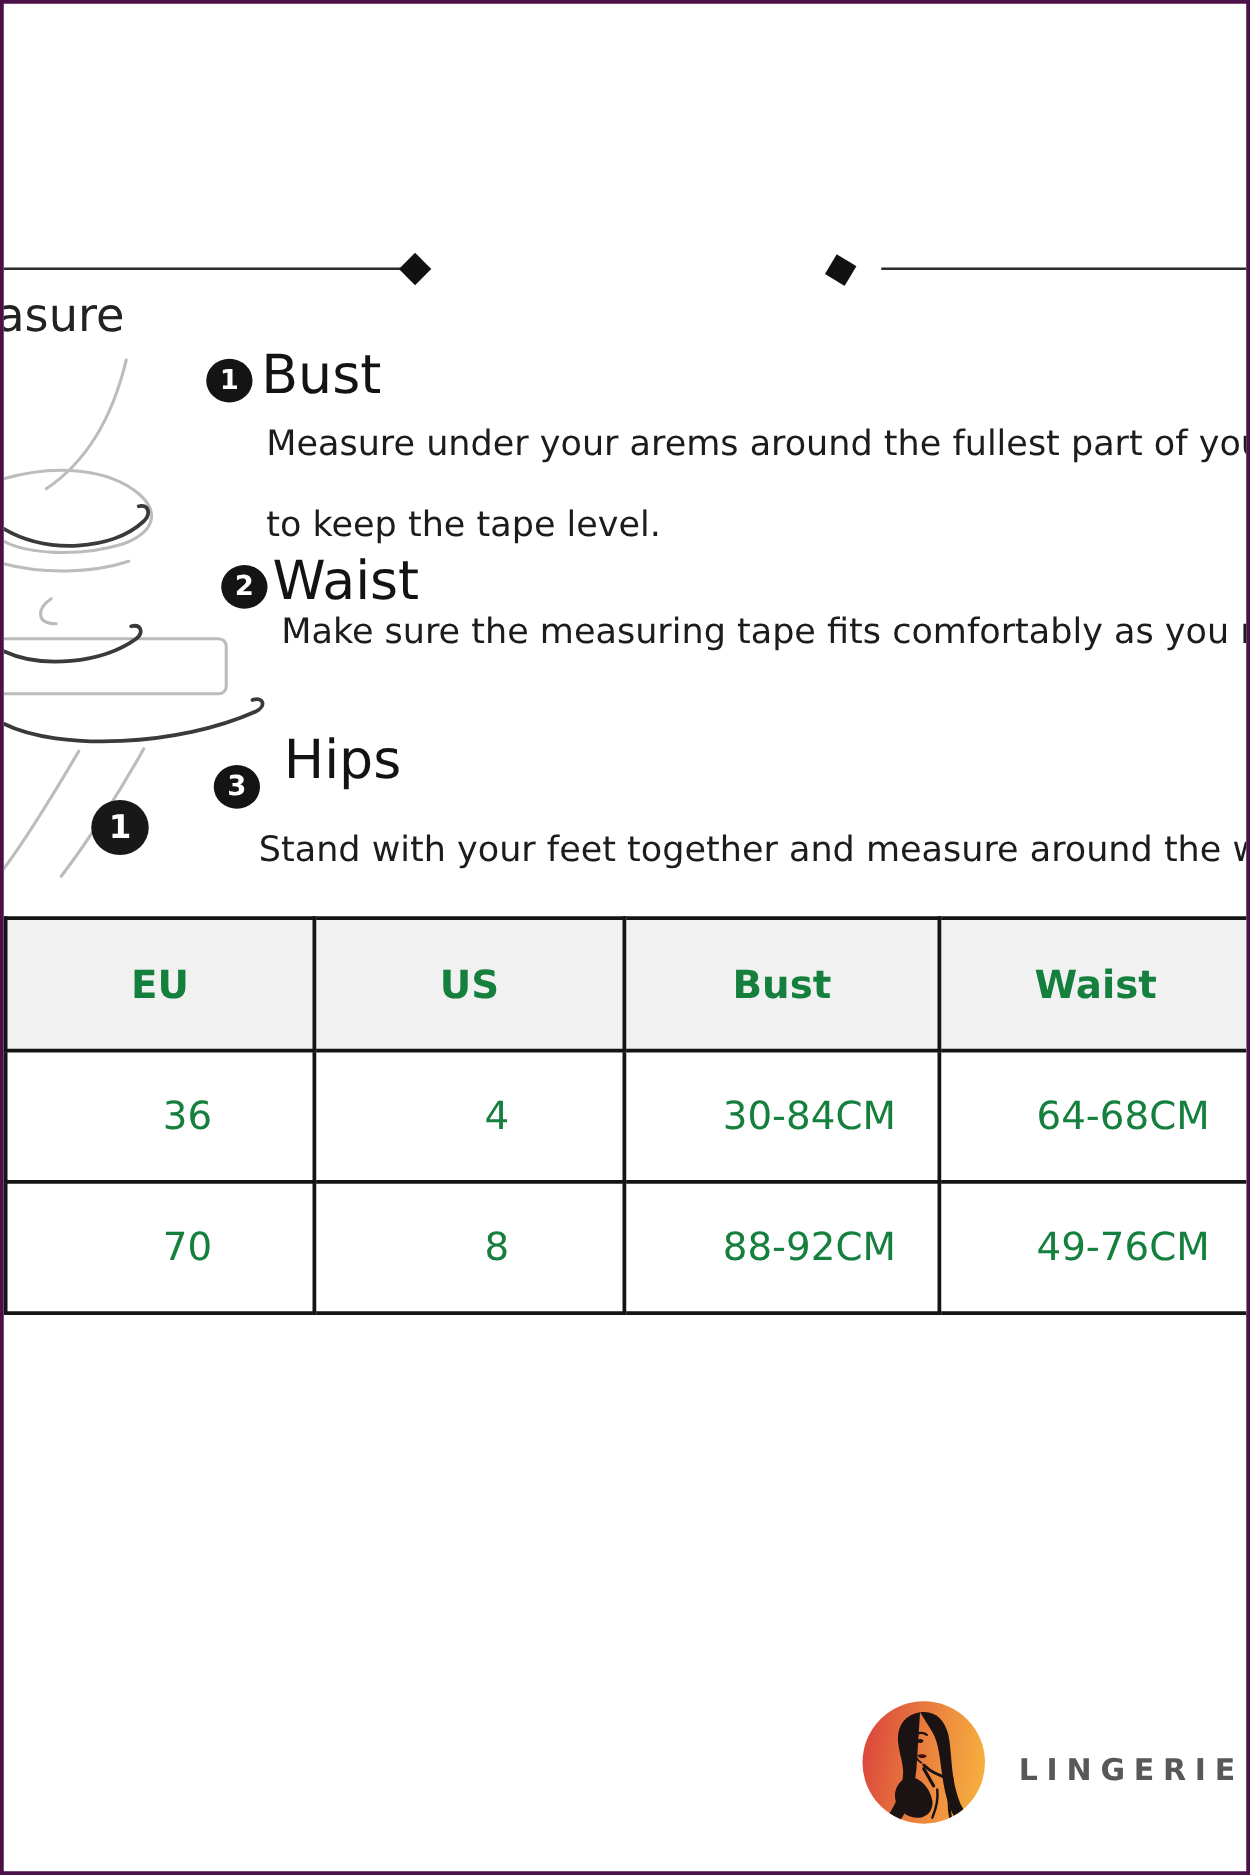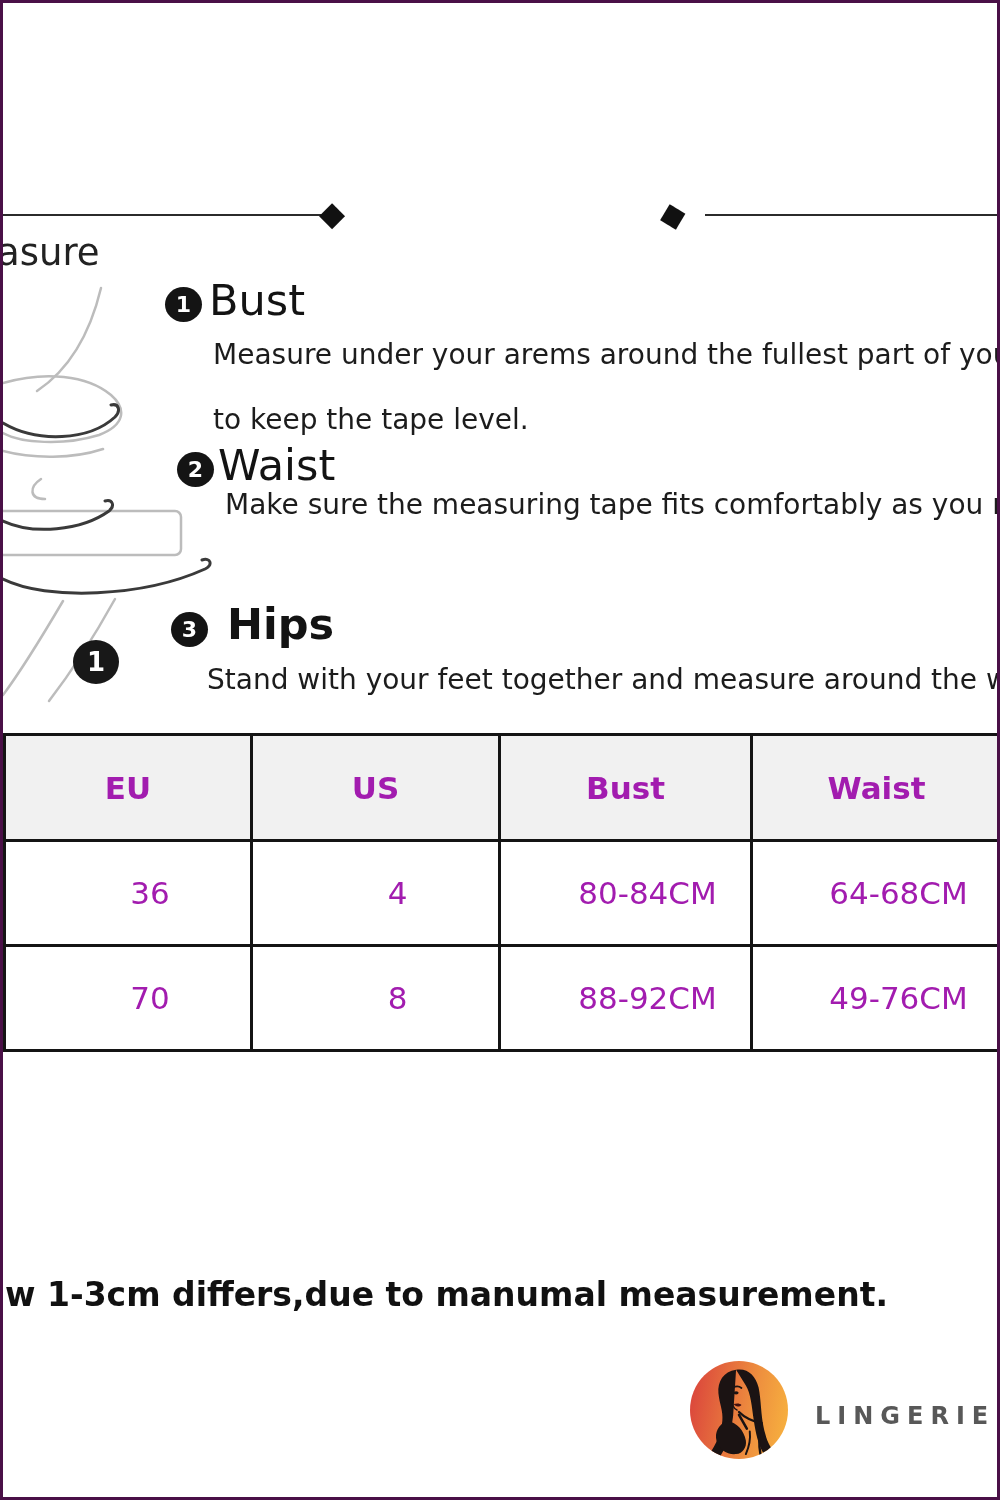--- a/index.html
+++ b/index.html
@@ -42,21 +42,21 @@
   }
   .sec-title { position:absolute; font-size:43px; font-weight:500; color:#131313; }
   .sec-line  { position:absolute; font-size:28px; font-weight:500; color:#1c1c1c; white-space:nowrap; }
   
   .size-table {
     position:absolute; left:0; top:730px; width:997px;
     border-collapse:collapse; table-layout:fixed;
   }
   .size-table th, .size-table td {
     border:3px solid #141414; text-align:center; vertical-align:middle;
-    font-family:"DejaVu Sans", sans-serif; color:#a21caf;
+    font-family:"DejaVu Sans", sans-serif; color:#15803d;
   }
   .size-table th { height:106px; background:#f1f1f1; font-size:31px; font-weight:bold; }
   .size-table td { height:105px; background:#fff; font-size:31px; font-weight:500;padding-left:44px; }
   
   .footer-note {
     position:absolute; left:2px; top:1272px;
     font-size:33px; font-weight:600; color:#111; white-space:nowrap;
   }
   .logo-circle {
     position:absolute; left:687px; top:1358px; width:98px; height:98px; border-radius:50%;
@@ -104,21 +104,21 @@
   <div class="sec-badge" style="left:162px; top:284px;">1</div>
   <div class="sec-title" style="left:206px; top:272px;">Bust</div>
   <div class="sec-line" style="left:210px; top:335px;">Measure under your arems around the fullest part of your bus</div>
   <div class="sec-line" style="left:210px; top:380px;margin-top:20px;">to keep the tape level.</div>
 
   <div class="sec-badge" style="left:174px; top:449px;">2</div>
   <div class="sec-title" style="left:215px; top:437px;">Waist</div>
   <div class="sec-line" style="left:222px; top:485px;">Make sure the measuring tape fits comfortably as you measu</div>
 
   <div class="sec-badge" style="left:168px; top:609px;">3</div>
-  <div class="sec-title" style="left:224px; top:596px;font-weight:bold;">Hips</div>
+  <div class="sec-title" style="left:224px; top:580px;">Hips</div>
   <div class="sec-line" style="left:204px; top:660px;">Stand with your feet together and measure around the widest</div>
 
   <table class="size-table">
     <colgroup>
       <col style="width:247px">
         <col style="width:248px">
         <col style="width:252px">
         <col style="width:250px">
     </colgroup>
     <thead>
@@ -126,33 +126,32 @@
         <th>EU</th>
         <th>US</th>
         <th>Bust</th>
         <th>Waist</th>
       </tr>
     </thead>
     <tbody id="size-table-body">
         <tr>
           <td>36</td>
           <td>4</td>
-          <td>80-84CM</td>
+          <td>30-84CM</td>
           <td>64-68CM</td>
         </tr>
         <tr>
           <td>70</td>
           <td>8</td>
           <td>88-92CM</td>
           <td>49-76CM</td>
         </tr>
       </tbody>
   </table>
 
-  <div class="footer-note">w 1-3cm differs,due to manumal measurement.</div>
 
   <div class="logo-circle">
     <svg width="98" height="98" viewBox="0 0 100 100">
       <g>
         <path d="M47,9 C34,11 28,21 29,33 C30,44 34,51 33,61 C32,73 27,85 19,96 L31,97 C37,88 40,79 42,70 L44,56 Z" fill="#1b1313"></path>
         <path d="M47,9 C59,7 67,15 70,27 C73,41 72,59 77,75 C79,83 83,90 87,94 L76,96 C70,87 67,74 65,60 C63,46 62,33 57,25 Z" fill="#1b1313"></path>
         <path d="M44,27 C47,25.5 50,25.5 52.5,27.5" stroke="#1b1313" stroke-width="1.8" fill="none" stroke-linecap="round"></path>
         <ellipse cx="47" cy="32.5" rx="2.6" ry="1.6" fill="#1b1313"></ellipse>
         <path d="M44.5,44 C47.5,42.8 51,43 52.5,44.8 C50.5,47 46.5,47 44.5,44 Z" fill="#421010"></path>
         <path d="M42,36 C42,43 44,48.5 48.5,50.5" stroke="#1b1313" stroke-width="1.4" fill="none"></path>

